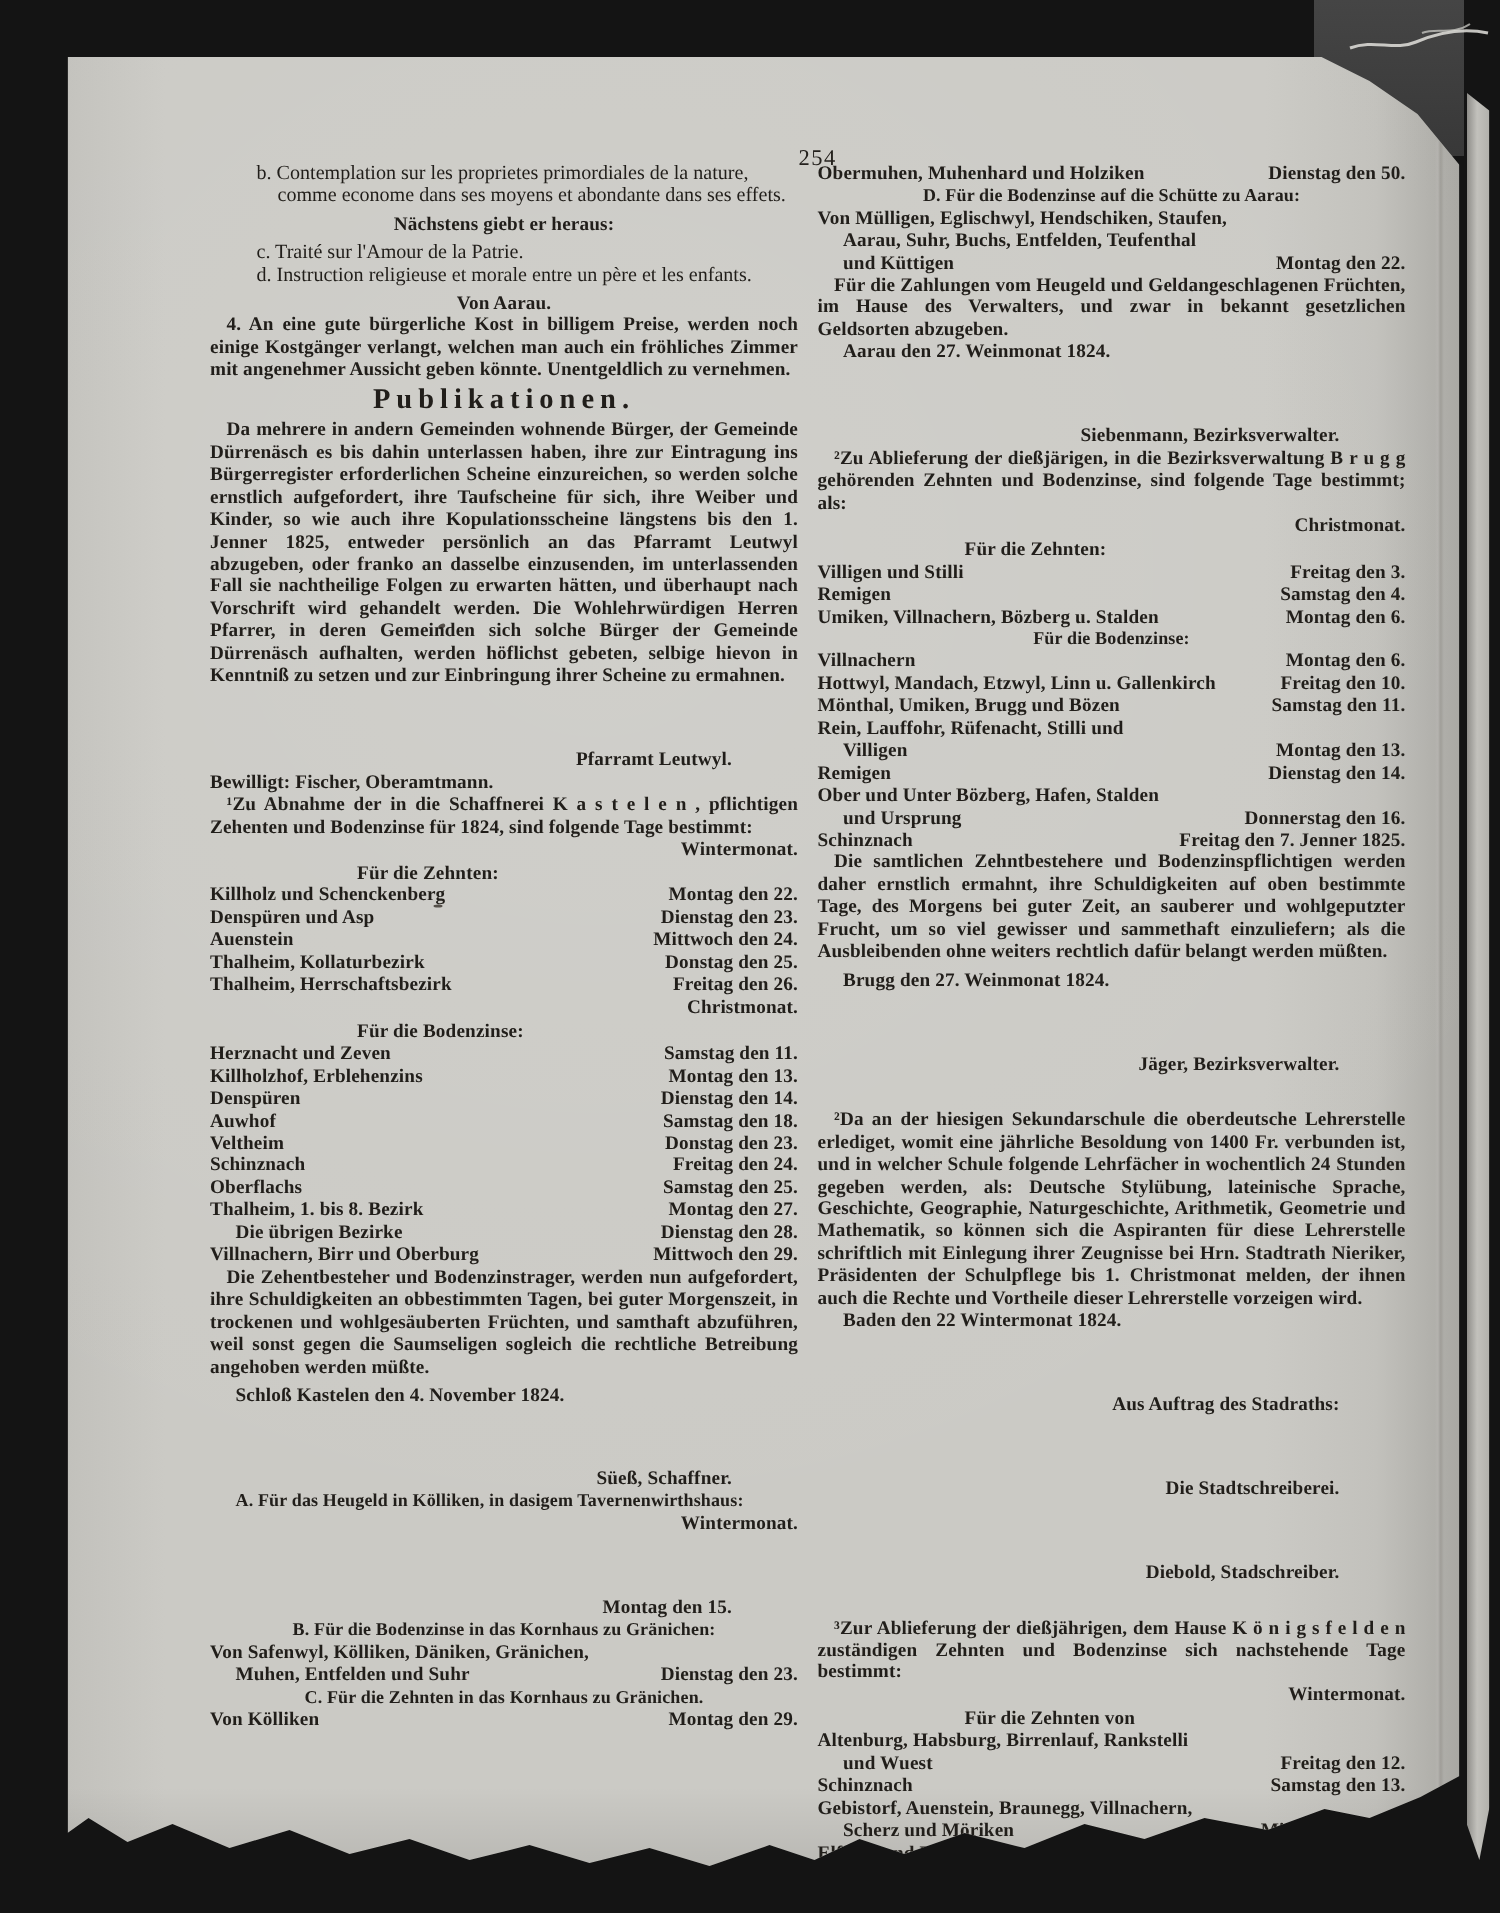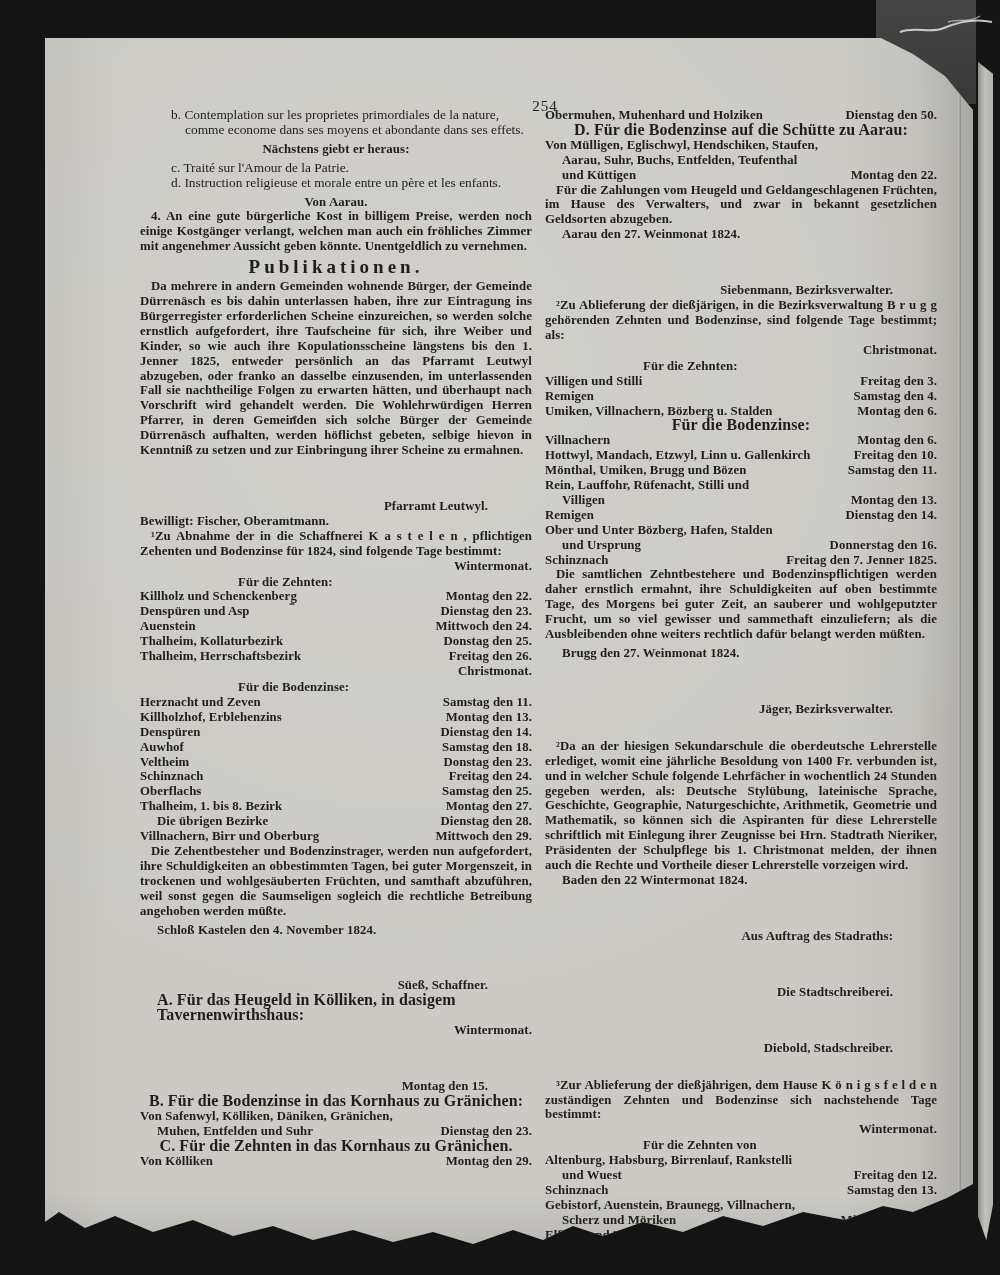--- a/index.html
+++ b/index.html
@@ -70,21 +70,21 @@
     text-align:center;font-size:19px;letter-spacing:4px;
     padding:6px 0 4px;text-indent:0;
   }
   .b-row,.b-hrow{display:flex;justify-content:space-between;}
   .b-row .l{white-space:nowrap;overflow:visible;}
   .b-row .r{white-space:nowrap;padding-left:6px;}
   .b-hrow .l{margin-left:25%;margin-top:16px;}
   .b-row.ind .l{padding-left:17px;}
   .b-line.ind{padding-left:17px;}
   .rpad{padding-right:44px;margin-top:41px;}
-  .small{font-size:16px;}
+  .small{font-size:12px;}
   .antiqua{font-weight:400;letter-spacing:0;font-size:13.4px;}
   .hang{padding-left:45px;text-indent:-14px;text-align:left;}
   .mt4{margin-top:4px;}
   .mt6{margin-top:22px;}
 </style>
 </head>
 <body>
 
 <div class="scan">
 

